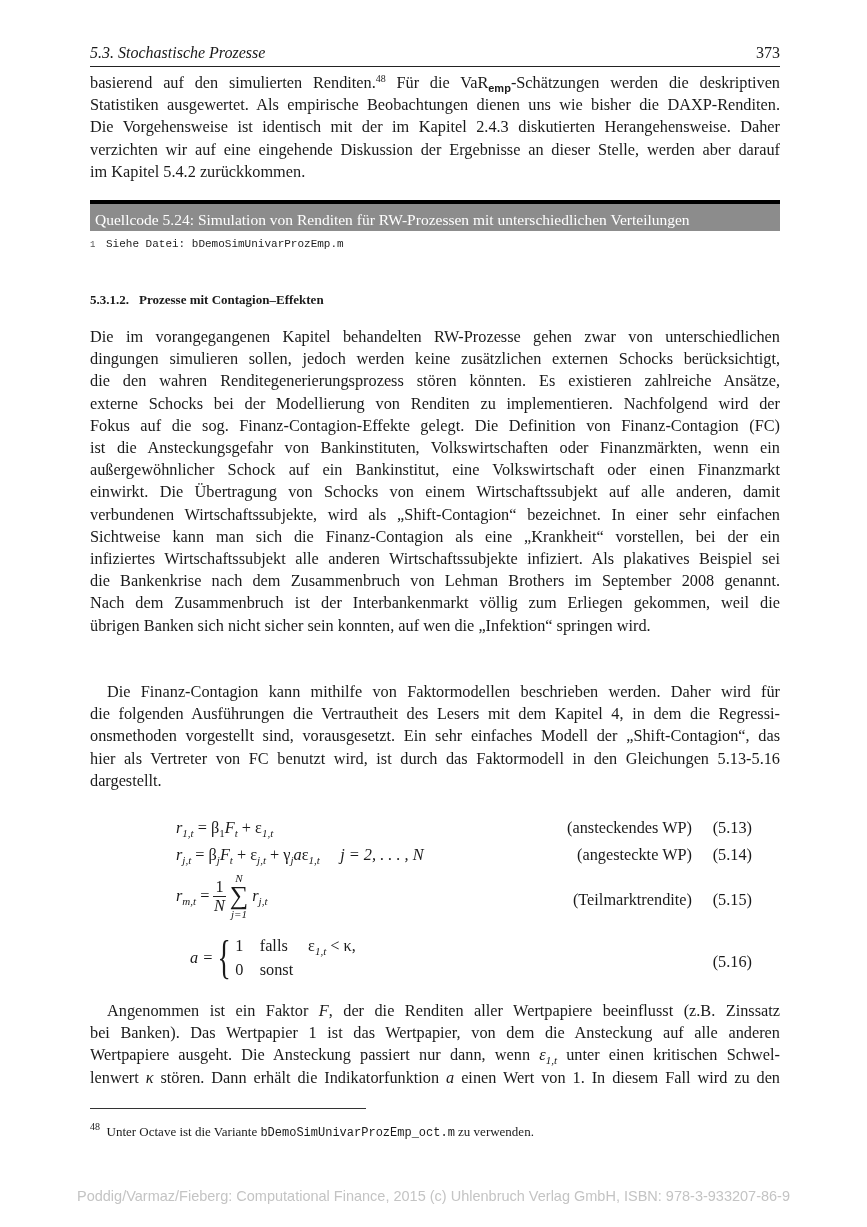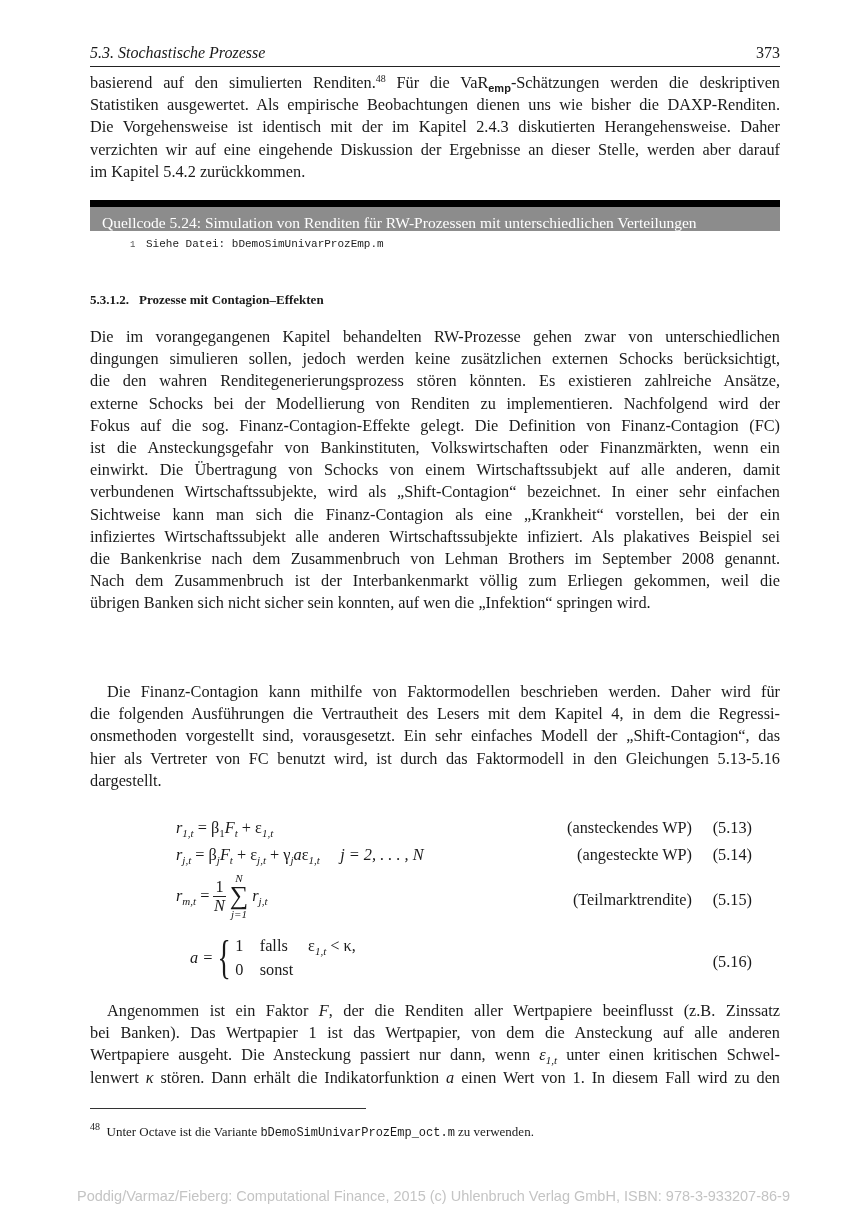--- a/index.html
+++ b/index.html
@@ -13,23 +13,23 @@
   .para { position: absolute; left: 0; width: 690px; font-size: 16.3px; line-height: 22.2px;
           text-align: justify; }
   .para .ln { display: block; white-space: nowrap; text-align-last: justify; text-align: justify; }
   .para .ln.last { text-align-last: left; }
   .para .ln.indent { padding-left: 17px; }
   sup { font-size: 10px; vertical-align: 6px; line-height: 0; }
   sub { font-size: 11px; line-height: 0; }
   .math { font-style: italic; }
   .codecap { position: absolute; left: 0; top: 200px; width: 690px; height: 31px;
              background: #8c8c8c; color: #ffffff; font-size: 15.5px; line-height: 31px;
-             padding-left: 12px; box-sizing: border-box; border-top: 7px solid #000000; }
+             padding-left: 5px; box-sizing: border-box; border-top: 4px solid #000000; }
   .codeline { position: absolute; left: 0; top: 238px; font-family: "Liberation Mono", "DejaVu Sans Mono", monospace;
-              font-size: 11px; color: #222; margin-left: 40px; }
+              font-size: 11px; color: #222; }
   .codeline .lno { display: inline-block; width: 16px; color: #555; font-size: 9px; }
   .subsec { position: absolute; left: 0; top: 292px; font-weight: bold; font-size: 13px; }
   .subsec .num { margin-right: 10px; }
   .eq { position: absolute; left: 0; width: 690px; font-size: 16.3px; height: 24px; }
   .eq .lhs { position: absolute; font-style: italic; }
   .eq .lbl { position: absolute; right: 88px; }
   .eq .num { position: absolute; right: 28px; }
   .frac { display: inline-block; vertical-align: middle; text-align: center; font-style: normal; }
   .frac .n { display: block; border-bottom: 1px solid #222; padding: 0 2px; line-height: 18px; }
   .frac .d { display: block; line-height: 18px; font-style: italic; }
@@ -72,20 +72,21 @@
     <span class="num">5.3.1.2.</span><span>Prozesse mit Contagion–Effekten</span>
   </div>
 
   <div class="para" style="top:326px;">
     <span class="ln">Die im vorangegangenen Kapitel behandelten RW-Prozesse gehen zwar von unterschiedlichen</span>
     <span class="ln">dingungen simulieren sollen, jedoch werden keine zusätzlichen externen Schocks berücksichtigt,</span>
     <span class="ln">die den wahren Renditegenerierungsprozess stören könnten. Es existieren zahlreiche Ansätze,</span>
     <span class="ln">externe Schocks bei der Modellierung von Renditen zu implementieren. Nachfolgend wird der</span>
     <span class="ln">Fokus auf die sog. Finanz-Contagion-Effekte gelegt. Die Definition von Finanz-Contagion (FC)</span>
     <span class="ln">ist die Ansteckungsgefahr von Bankinstituten, Volkswirtschaften oder Finanzmärkten, wenn ein</span>
+    <span class="ln">außergewöhnlicher Schock auf ein Bankinstitut, eine Volkswirtschaft oder einen Finanzmarkt</span>
     <span class="ln">einwirkt. Die Übertragung von Schocks von einem Wirtschaftssubjekt auf alle anderen, damit</span>
     <span class="ln">verbundenen Wirtschaftssubjekte, wird als „Shift-Contagion“ bezeichnet. In einer sehr einfachen</span>
     <span class="ln">Sichtweise kann man sich die Finanz-Contagion als eine „Krankheit“ vorstellen, bei der ein</span>
     <span class="ln">infiziertes Wirtschaftssubjekt alle anderen Wirtschaftssubjekte infiziert. Als plakatives Beispiel sei</span>
     <span class="ln">die Bankenkrise nach dem Zusammenbruch von Lehman Brothers im September 2008 genannt.</span>
     <span class="ln">Nach dem Zusammenbruch ist der Interbankenmarkt völlig zum Erliegen gekommen, weil die</span>
     <span class="ln last">übrigen Banken sich nicht sicher sein konnten, auf wen die „Infektion“ springen wird.</span>
   </div>
 
   <div class="para" style="top:681px;">

